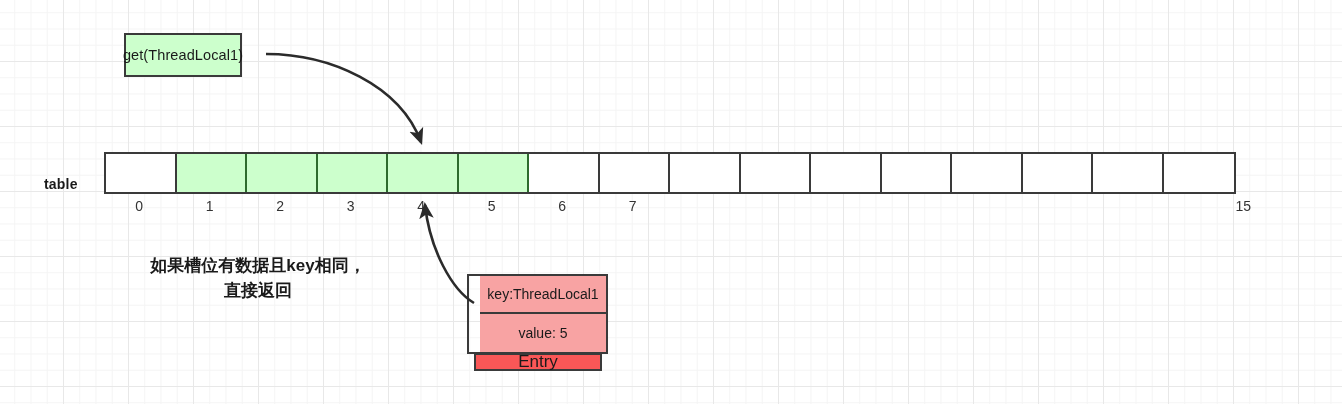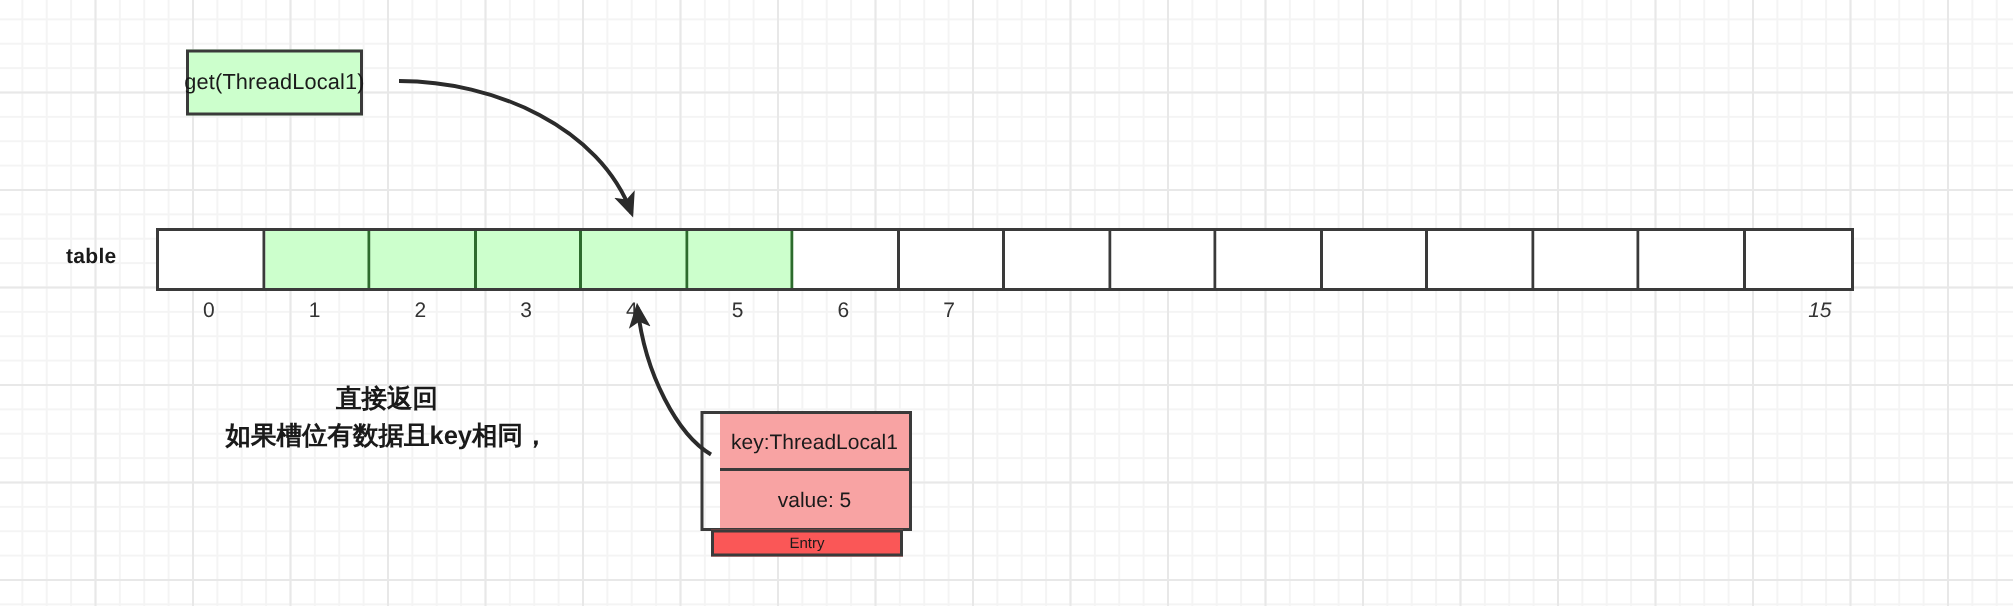--- a/index.html
+++ b/index.html
@@ -46,21 +46,21 @@
     justify-content: center;
     font-size: 14.5px;
     color: #1a1a1a;
     letter-spacing: 0.1px;
   }
 
   
   .table-label {
     position: absolute;
     left: 44px;
-    top: 162px;
+    top: 176px;
     font-size: 14px;
     font-weight: bold;
     color: #1a1a1a;
     letter-spacing: 0.2px;
   }
 
   
   #table-row {
     position: absolute;
     left: 104px;
@@ -140,21 +140,21 @@
     left: 474px;
     top: 353px;
     width: 128px;
     height: 18px;
     background: #fa5757;
     border: 2px solid #3a3a3a;
     box-sizing: border-box;
     display: flex;
     align-items: center;
     justify-content: center;
-    font-size: 10px;
+    font-size: 17px;
     color: #1a1a1a;
   }
 
   
   #arrows {
     position: absolute;
     left: 0;
     top: 0;
     width: 1342px;
     height: 404px;
@@ -193,26 +193,26 @@
 
   <div id="index-labels" style="width: 1128px;">
       <div class="idx" style="left: 0px;">0</div>
       <div class="idx" style="left: 70.5px;">1</div>
       <div class="idx" style="left: 141px;">2</div>
       <div class="idx" style="left: 211.5px;">3</div>
       <div class="idx" style="left: 282px;">4</div>
       <div class="idx" style="left: 352.5px;">5</div>
       <div class="idx" style="left: 423px;">6</div>
       <div class="idx" style="left: 493.5px;">7</div>
-      <div class="idx" style="left: 1074px; font-style: italic;">15</div>
+      <div class="idx" style="left: 1104px;">15</div>
     </div>
 
   <div class="note">
+    <div>如果槽位有数据且key相同，</div>
     <div>直接返回</div>
-    <div>如果槽位有数据且key相同，</div>
   </div>
 
   <div class="entry-kv">
     <div class="entry-row key">key:ThreadLocal1</div>
     <div class="entry-row value">value: 5</div>
   </div>
 
   <div class="entry-footer">Entry</div>
 
   <svg id="arrows" viewBox="0 0 1342 404">

